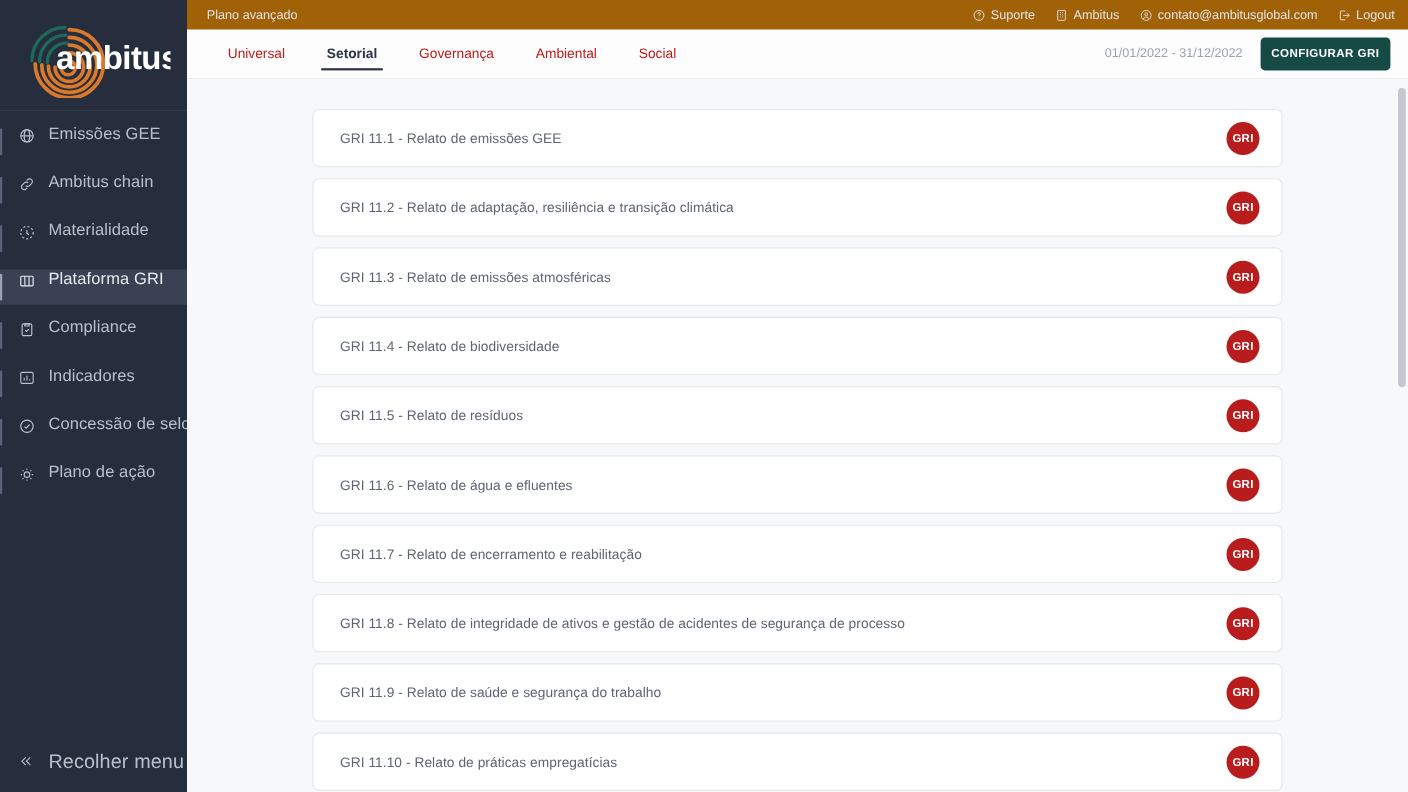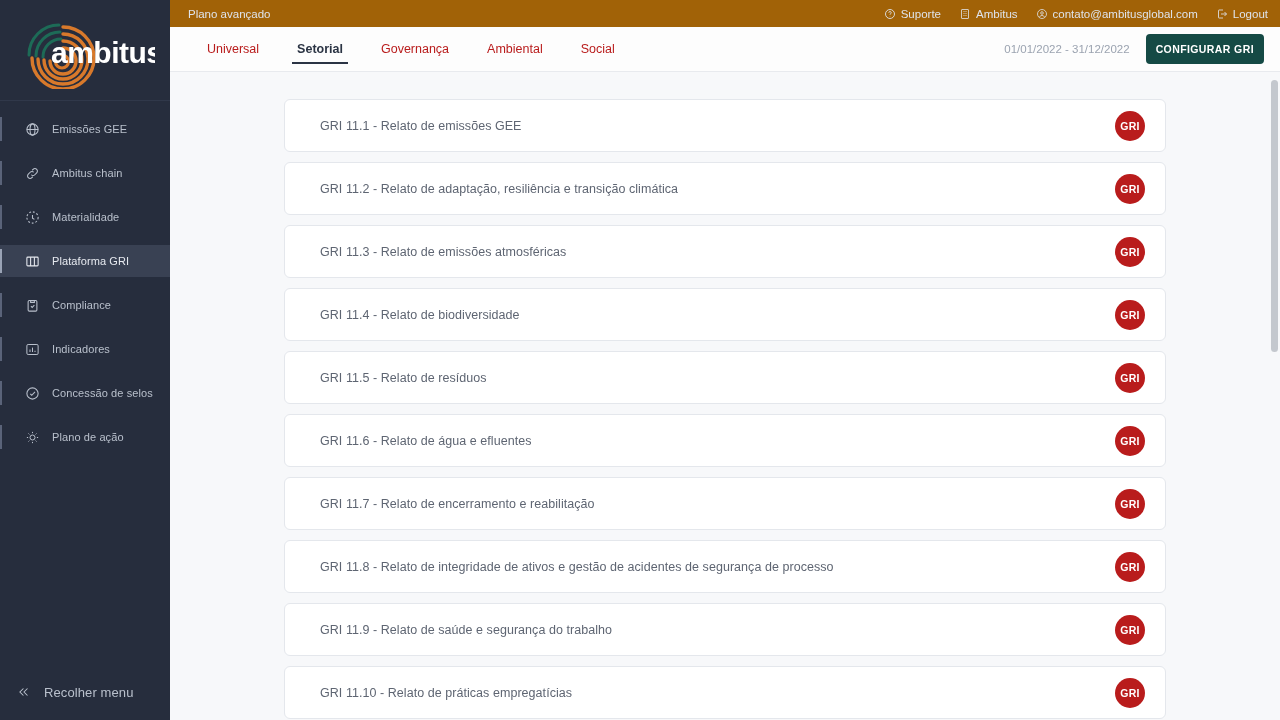--- a/index.html
+++ b/index.html
@@ -34,25 +34,24 @@
     border-bottom: 1px solid #30384a;
   }
   .logo { width: 140px; height: 78px; display: block; }
 
   .nav { padding-top: 12px; flex: 1 1 auto; }
 
   .nav-item {
     position: relative;
     height: 32px;
     display: flex;
-    align-items: center;
-    padding-left: 22px;
+    padding-left: 14px;
     margin-bottom: 0;
     color: #b9c0cc;
-    font-size: 11px;
+    font-size: 15px;
     cursor: pointer;
   }
   .nav-item .tick {
     position: absolute;
     left: 0; top: 4px;
     width: 2px; height: 24px;
     background: #5a6379;
   }
   .nav-item.active {
     background: #39415380;
@@ -74,21 +73,21 @@
   .nav-label { white-space: nowrap; letter-spacing: 0.1px; }
 
   .nav-spacer { height: 12px; }
 
   .collapse {
     height: 44px;
     display: flex;
     align-items: center;
     padding-left: 14px;
     color: #b9c0cc;
-    font-size: 13px;
+    font-size: 18px;
     cursor: pointer;
     margin-bottom: 6px;
   }
   .collapse .nav-ico svg { width: 14px; height: 14px; }
 
   
   .main {
     flex: 1 1 auto;
     height: 720px;
     position: relative;
@@ -178,21 +177,21 @@
   }
   .card {
     width: 882px;
     height: 53px;
     background: #ffffff;
     border: 1px solid #e4e7ec;
     border-radius: 6px;
     display: flex;
     align-items: center;
     justify-content: space-between;
-    padding: 0 20px 0 35px;
+    padding: 0 20px 0 24px;
     cursor: pointer;
   }
   .card-title {
     font-size: 12.5px;
     color: #5e6572;
     letter-spacing: 0.05px;
     white-space: nowrap;
     overflow: hidden;
     text-overflow: ellipsis;
   }

